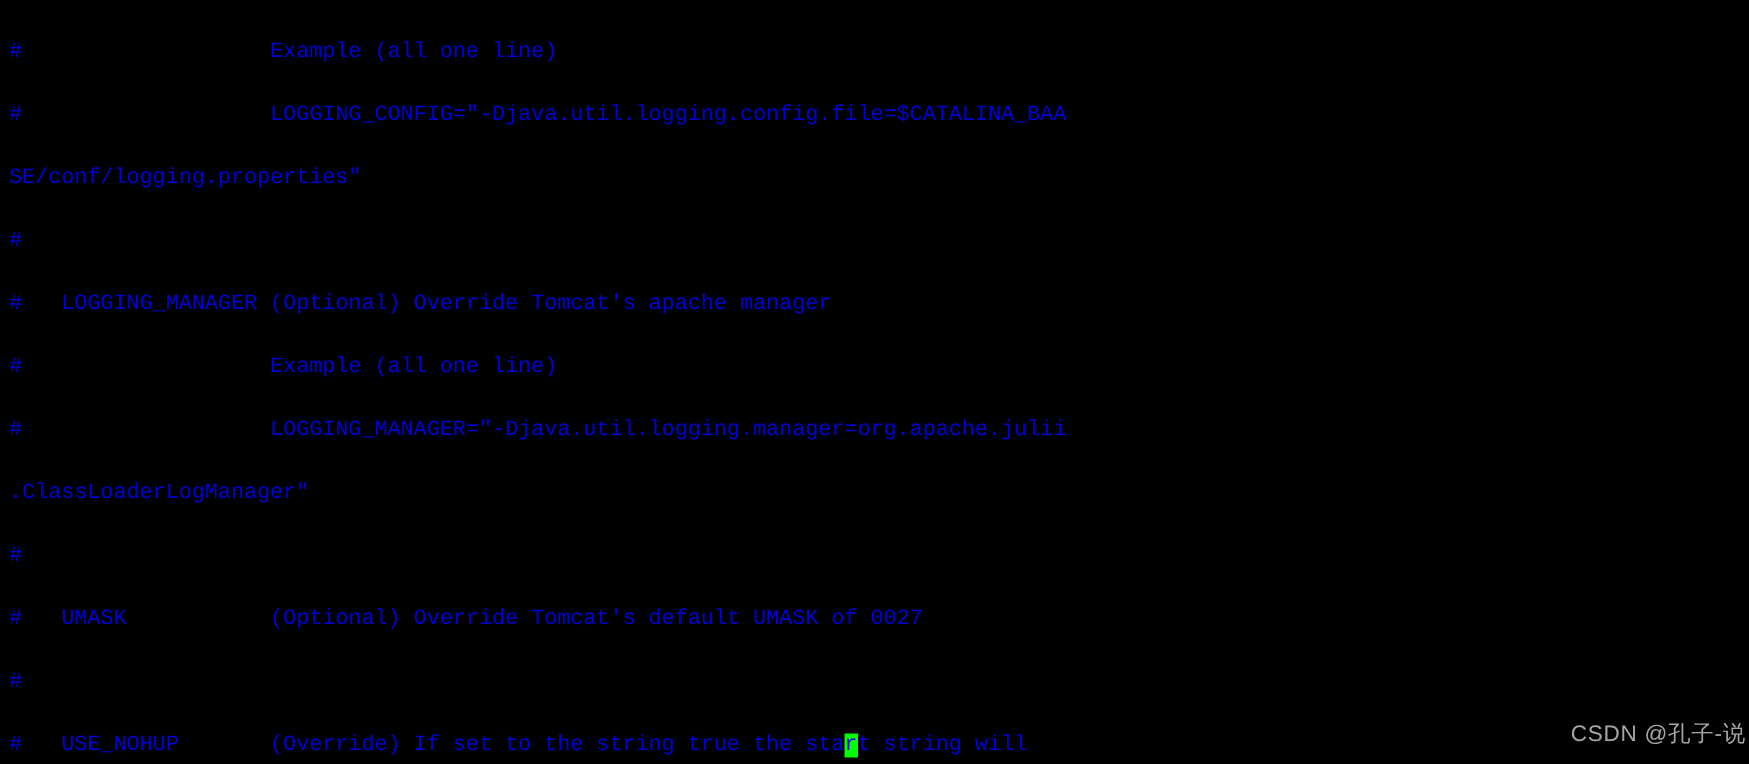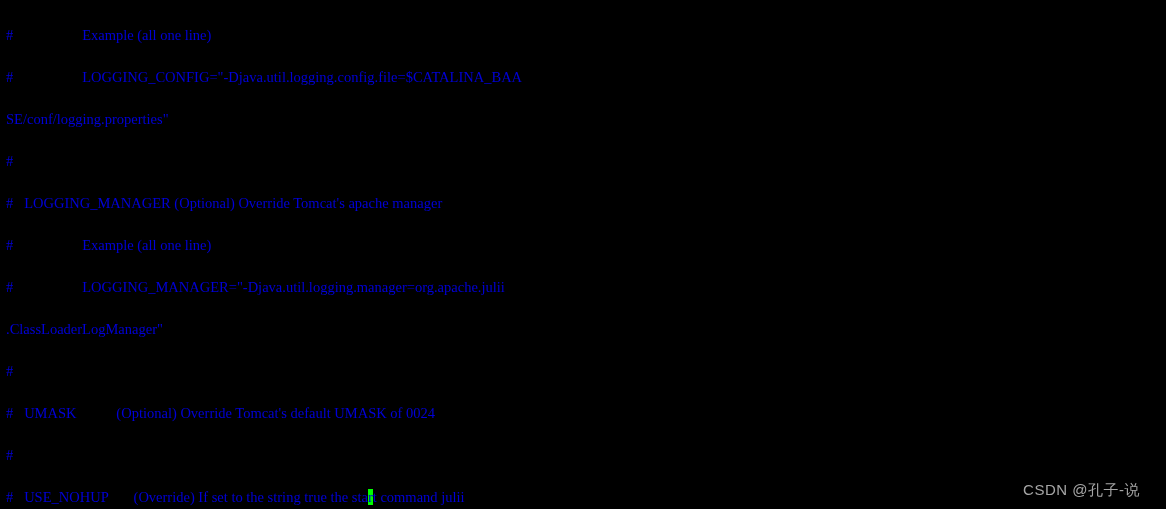--- a/index.html
+++ b/index.html
@@ -19,46 +19,46 @@
       white-space: pre;
     }
     .comment { color: #0000d9; }
     .cursor {
       background: #00ff00;
       color: #0000d9;
       display: inline;
     }
     .wm {
       position: absolute;
-      right: 26px;
+      right: 2px;
       bottom: 8px;
       color: rgba(220,220,220,0.75);
       font-family: "Microsoft YaHei", Arial, sans-serif;
       font-size: 15px;
       letter-spacing: 0.5px;
       text-align: right;
     }
-    .line { display: block; font-family: Liberation Serif, serif; }
+    .line { display: block; }
   </style>
 </head>
 <body>
 
 <div class="terminal">
 <span class="line comment">#                   Example (all one line)</span>
 <span class="line comment">#                   LOGGING_CONFIG="-Djava.util.logging.config.file=$CATALINA_BAA</span>
 <span class="line comment">SE/conf/logging.properties"</span>
 <span class="line comment">#</span>
 <span class="line comment">#   LOGGING_MANAGER (Optional) Override Tomcat's apache manager</span>
 <span class="line comment">#                   Example (all one line)</span>
 <span class="line comment">#                   LOGGING_MANAGER="-Djava.util.logging.manager=org.apache.julii</span>
 <span class="line comment">.ClassLoaderLogManager"</span>
 <span class="line comment">#</span>
-<span class="line comment">#   UMASK           (Optional) Override Tomcat's default UMASK of 0024</span>
+<span class="line comment">#   UMASK           (Optional) Override Tomcat's default UMASK of 0027</span>
 <span class="line comment">#</span>
-<span class="line"><span class="comment">#   USE_NOHUP       (Override) If set to the string true the sta</span><span class="cursor">r</span><span class="comment">t command julii</span></span>
+<span class="line"><span class="comment">#   USE_NOHUP       (Override) If set to the string true the sta</span><span class="cursor">r</span><span class="comment">t string will</span></span>
 
 
 
 
 <span class="line"></span>
 
 
 <span class="line"></span>
 
 </div>

